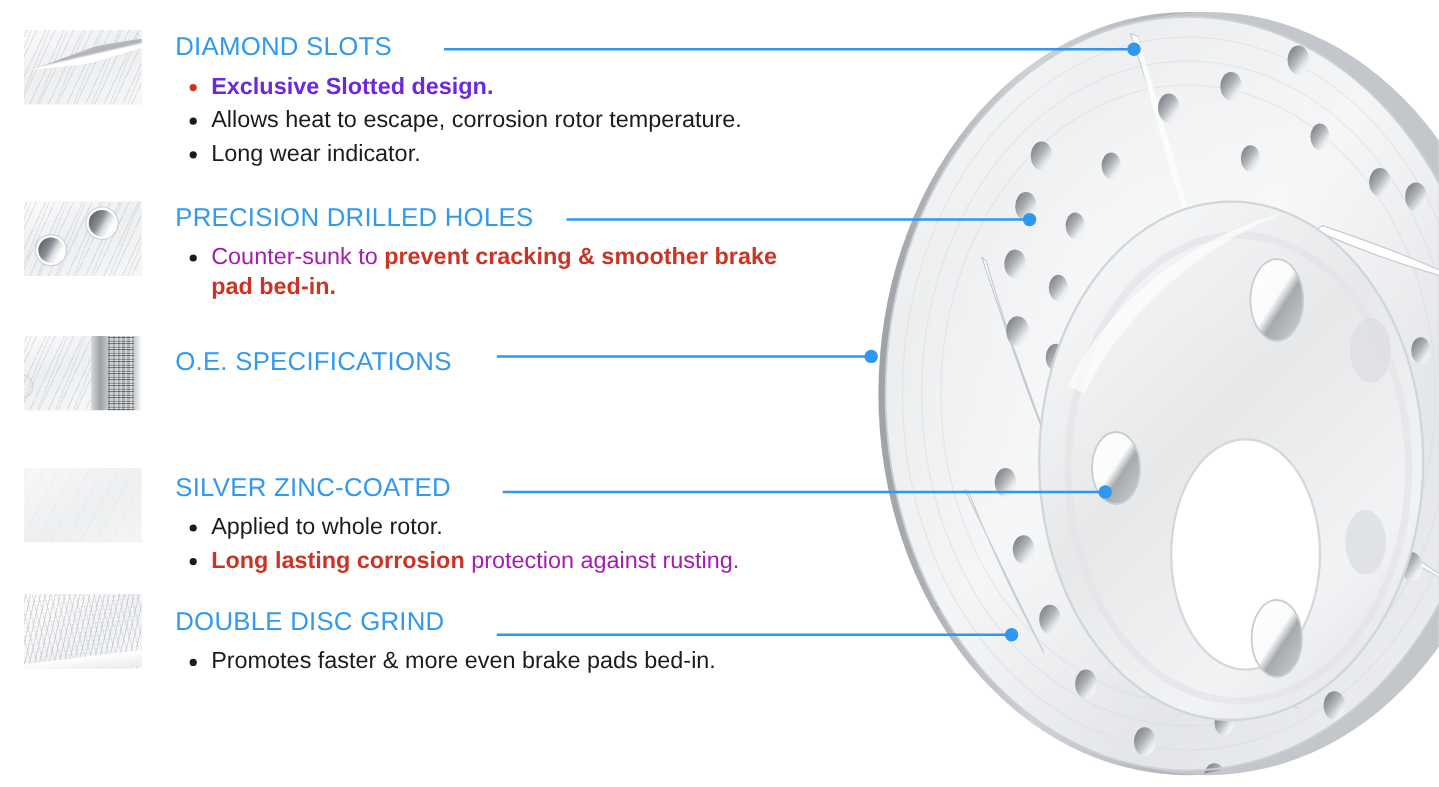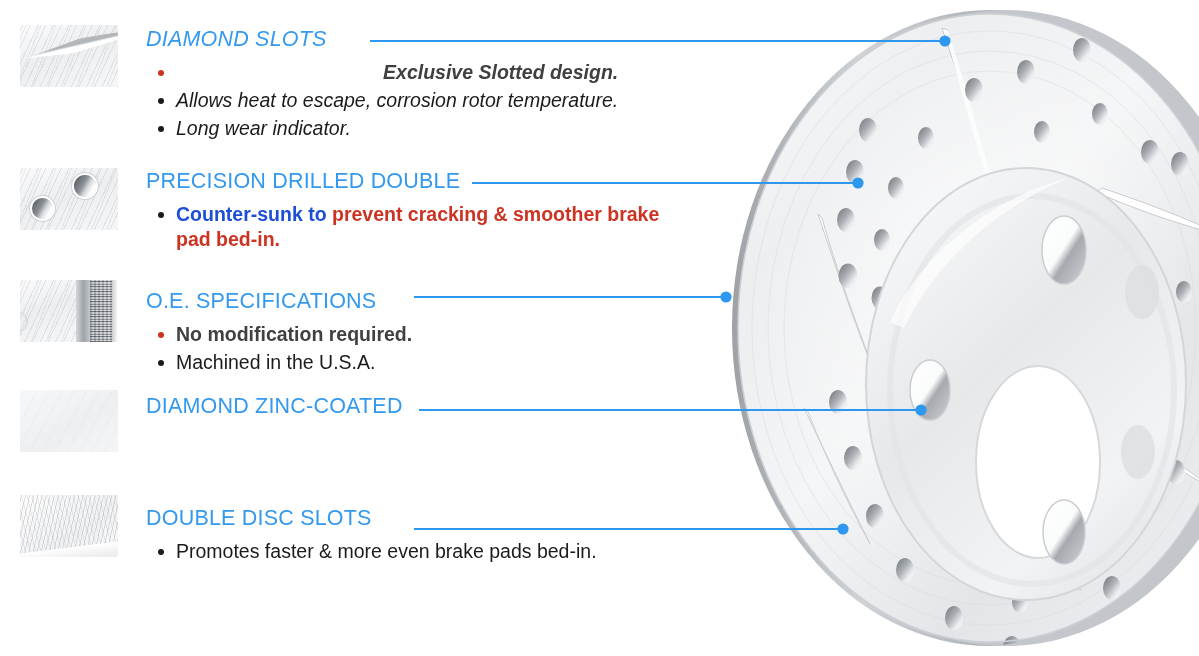--- a/index.html
+++ b/index.html
@@ -117,24 +117,24 @@
     margin-bottom:3px;
   }
   .f-list li::before {
     content:"";
     position:absolute;
     left:12px; top:10px;
     width:6px; height:6px;
     border-radius:50%;
     background:#1b1b1b;
   }
-  .f-list li.red { color:#404040; font-weight:bold;text-align:right; }
+  .f-list li.red { color:#6d28d9; font-weight:bold; }
   .f-list li.red::before { background:#cc3322; }
   .f-list li .em { color:#cc3322; font-weight:bold; }
-  .f-list li .plain { color:#1d4ed8; font-weight:bold; }
+  .f-list li .plain { color:#a21caf; font-weight:normal; }
   svg.leader-svg { position:absolute; left:0; top:0; width:1199px; height:656px; pointer-events:none; }
 
   
   .rotor-stage { position:absolute; left:690px; top:-8px; width:520px; height:672px; }
 </style>
 </head>
 <body>
 
 <div class="page">
 
@@ -161,52 +161,54 @@
 
   <div class="thumb zinc" style="left:20px; top:390px;">
     <div class="tex"></div>
   </div>
 
   <div class="thumb grind" style="left:20px; top:495px;">
     <div class="tex"></div>
     <div class="grind-edge"></div>
   </div>
 
-  <div class="feature" style="top:29px;font-style:italic;">
+  <div class="feature" style="top:29px;">
     <div class="f-head">DIAMOND SLOTS</div>
     <ul class="f-list">
       <li class="red">Exclusive Slotted design.</li>
       <li>Allows heat to escape, corrosion rotor temperature.</li>
       <li>Long wear indicator.</li>
     </ul>
   </div>
 
   <div class="feature" style="top:171px;">
-    <div class="f-head">PRECISION DRILLED DOUBLE</div>
+    <div class="f-head">PRECISION DRILLED HOLES</div>
     <ul class="f-list">
       <li style="max-width:520px;">
         <span class="plain">Counter-sunk to </span><span class="em">prevent cracking &amp; smoother brake pad bed-in.</span>
       </li>
     </ul>
   </div>
 
   <div class="feature" style="top:291px;">
     <div class="f-head">O.E. SPECIFICATIONS</div>
+  </div>
+
+  <div class="feature" style="top:396px;">
+    <div class="f-head">SILVER ZINC-COATED</div>
     <ul class="f-list">
-      <li class="red">No modification required.</li>
-      <li>Machined in the U.S.A.</li>
+      <li>Applied to whole rotor.</li>
+      <li>
+        <span class="em">Long lasting corrosion</span><span class="plain"> protection against rusting.</span>
+      </li>
     </ul>
   </div>
 
-  <div class="feature" style="top:396px;">
-    <div class="f-head">DIAMOND ZINC-COATED</div>
-  </div>
-
   <div class="feature" style="top:508px;">
-    <div class="f-head">DOUBLE DISC SLOTS</div>
+    <div class="f-head">DOUBLE DISC GRIND</div>
     <ul class="f-list">
       <li>Promotes faster &amp; more even brake pads bed-in.</li>
     </ul>
   </div>
 
   <div class="rotor-stage">
     <svg viewBox="0 0 520 672" width="520" height="672">
       <defs>
         <linearGradient id="faceG" x1="0" y1="0" x2="1" y2="1">
           <stop offset="0%" stop-color="#fcfcfd"></stop>

